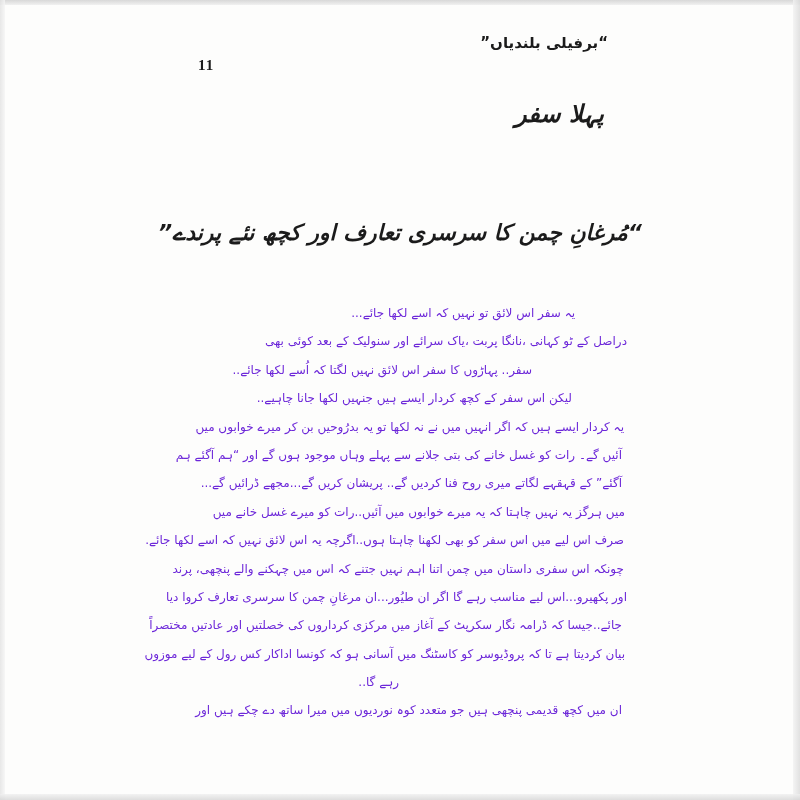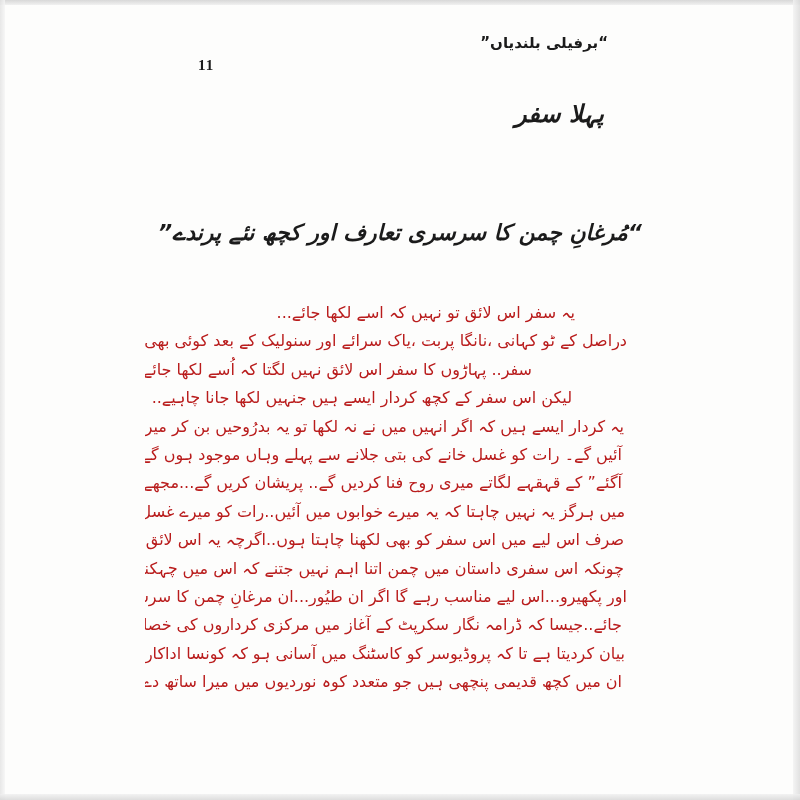--- a/index.html
+++ b/index.html
@@ -42,22 +42,22 @@
     text-align:center;
     font-size:22px;font-weight:bold;
     font-style:italic;
     font-family:"DejaVu Sans", sans-serif;
     white-space:nowrap;
   }
   .body-text{
     position:absolute;left:145px;top:299px;width:482px;
     direction:rtl;
     font-family:"DejaVu Sans", sans-serif;
-    font-size:16px;
-    color:#b91c1c;
+    font-size:12px;
+    color:#6d28d9;
   }
   .body-text .line{
     height:28.4px;line-height:28.4px;
     text-align:right;white-space:nowrap;overflow:hidden;
   }
 </style>
 </head>
 <body>
 
 <div class="scan-page">
@@ -82,16 +82,17 @@
     <div class="line" style="padding-right:55px">لیکن اس سفر کے کچھ کردار ایسے ہیں جنہیں لکھا جانا چاہیے..</div>
     <div class="line" style="padding-right:3px">یہ کردار ایسے ہیں کہ اگر انہیں میں نے نہ لکھا تو یہ بدرُوحیں بن کر میرے خوابوں میں</div>
     <div class="line" style="padding-right:5px">آئیں گے۔ رات کو غسل خانے کی بتی جلانے سے پہلے وہاں موجود ہوں گے اور “ہم آگئے ہم</div>
     <div class="line" style="padding-right:5px">آگئے” کے قہقہے لگاتے میری روح فنا کردیں گے.. پریشان کریں گے...مجھے ڈرائیں گے...</div>
     <div class="line" style="padding-right:2px">میں ہرگز یہ نہیں چاہتا کہ یہ میرے خوابوں میں آئیں..رات کو میرے غسل خانے میں</div>
     <div class="line" style="padding-right:3px">صرف اس لیے میں اس سفر کو بھی لکھنا چاہتا ہوں..اگرچہ یہ اس لائق نہیں کہ اسے لکھا جائے..</div>
     <div class="line" style="padding-right:3px">چونکہ اس سفری داستان میں چمن اتنا اہم نہیں جتنے کہ اس میں چہکنے والے پنچھی، پرند</div>
     <div class="line" style="padding-right:0px">اور پکھیرو...اس لیے مناسب رہے گا اگر ان طیُور...ان مرغانِ چمن کا سرسری تعارف کروا دیا</div>
     <div class="line" style="padding-right:5px">جائے..جیسا کہ ڈرامہ نگار سکرپٹ کے آغاز میں مرکزی کرداروں کی خصلتیں اور عادتیں مختصراً</div>
     <div class="line" style="padding-right:2px">بیان کردیتا ہے تا کہ پروڈیوسر کو کاسٹنگ میں آسانی ہو کہ کونسا اداکار کس رول کے لیے موزوں</div>
+    <div class="line" style="padding-right:228px">رہے گا..</div>
     <div class="line" style="padding-right:5px">ان میں کچھ قدیمی پنچھی ہیں جو متعدد کوہ نوردیوں میں میرا ساتھ دے چکے ہیں اور</div>
   </div>
 
 </div>
 
 </body></html>

